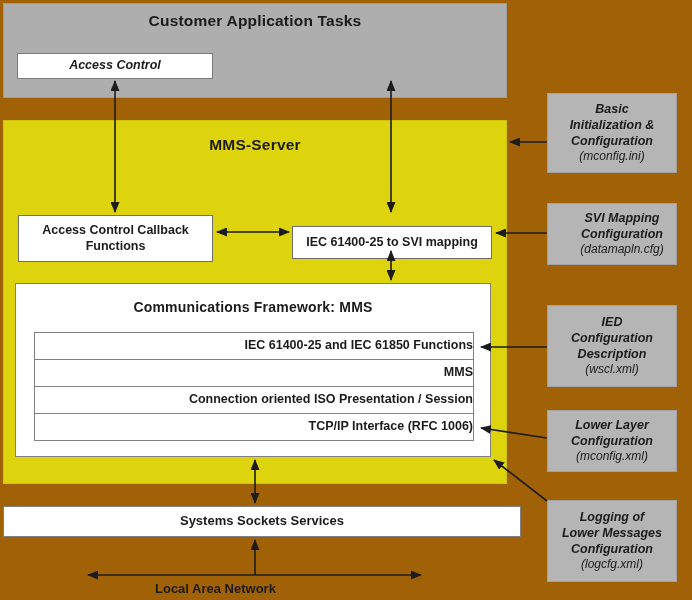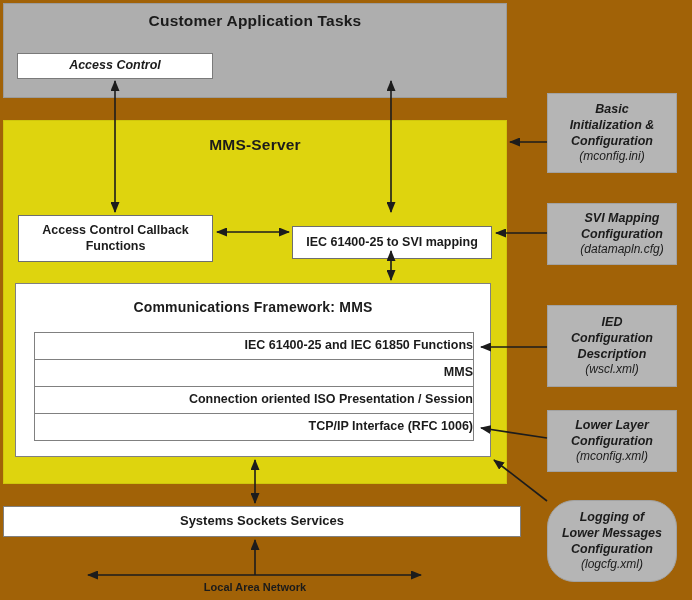--- a/index.html
+++ b/index.html
@@ -72,23 +72,22 @@
     font-size: 12.5px;
     line-height: 1.28;
     font-style: italic;
   }
   .cfg-file {
     font-weight: normal;
     font-size: 12px;
   }
 
   .lan-label {
-    text-align: center;
     font-weight: bold;
-    font-size: 11px;
+    font-size: 13px;
   }
 
   svg.arrows {
     position: absolute;
     left: 0; top: 0;
     width: 692px; height: 600px;
     pointer-events: none;
   }
   svg.arrows line { stroke: #1c1c1c; stroke-width: 1.6; }
 </style>
@@ -145,21 +144,21 @@
     <span>Description</span>
     <span class="cfg-file">(wscl.xml)</span>
   </div>
 
   <div class="abs cfg-box" style="left:547px; top:410px; width:130px; height:62px;">
     <span>Lower Layer</span>
     <span>Configuration</span>
     <span class="cfg-file">(mconfig.xml)</span>
   </div>
 
-  <div class="abs cfg-box" style="left:547px; top:500px; width:130px; height:82px;border-radius:27px;">
+  <div class="abs cfg-box" style="left:547px; top:500px; width:130px; height:82px;">
     <span>Logging of</span>
     <span>Lower Messages</span>
     <span>Configuration</span>
     <span class="cfg-file">(logcfg.xml)</span>
   </div>
 
   <svg class="arrows" viewBox="0 0 692 600" xmlns="http://www.w3.org/2000/svg">
     <defs>
       <marker id="ah" markerUnits="userSpaceOnUse" markerWidth="11" markerHeight="9" refX="10" refY="4.5" orient="auto-start-reverse">
         <path d="M0,0 L11,4.5 L0,9 z" fill="#1c1c1c"></path>

